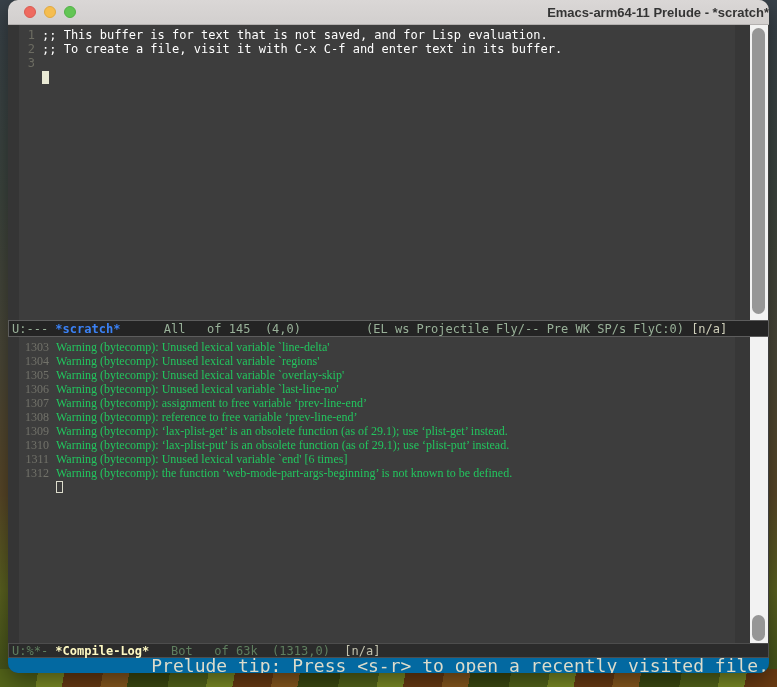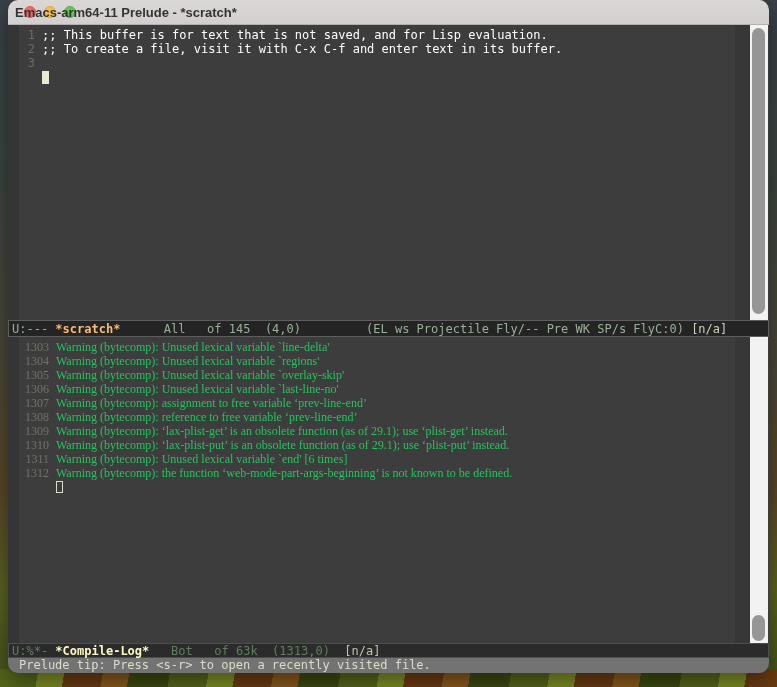--- a/index.html
+++ b/index.html
@@ -30,21 +30,21 @@
     background: linear-gradient(180deg, #dad7d6 0%, #d2cfce 100%);
     border-bottom: 1px solid #b3b0af;
     display: flex; align-items: center; position: relative;
   }
   .traffic { display: flex; gap: 8px; margin-left: 16px; }
   .light { width: 12px; height: 12px; border-radius: 50%; }
   .light.red    { background: #ee6a5f; border: 0.5px solid #d95c52; }
   .light.yellow { background: #f5bd4f; border: 0.5px solid #dfa940; }
   .light.green  { background: #62c554; border: 0.5px solid #53b148; }
   .title {
-    position: absolute; left: 7px; right: 0; text-align: left;
+    position: absolute; left: 0; right: 0; text-align: right;
     font-family: "Liberation Sans", sans-serif; font-weight: bold;
     font-size: 13px; color: #343434;
   }
   
   .pane { position: relative; background: #3d3d3d; overflow: hidden; }
   .pane-scratch { flex: 0 0 295px; }
   .pane-compile { flex: 0 0 306px; font-family: Liberation Serif, serif; }
   .fringe-left  { position: absolute; left: 0; top: 0; bottom: 0; width: 11px; background: #353535; }
   .fringe-right { position: absolute; right: 19px; top: 0; bottom: 0; width: 15px; background: #373737; }
   .rows { position: absolute; left: 11px; top: 3px; right: 34px;
@@ -73,28 +73,28 @@
   }
   .modeline-active {
     flex: 0 0 17px; background: #242424; color: #98b098;
     box-shadow: inset 0 0 0 1px #5d5d5d;
   }
   .modeline-inactive {
     flex: 0 0 15px; background: #2b2b2b; color: #5f7f5f;
     box-shadow: inset 0 0 0 1px #4d4d4d;
   }
   .buffer-id { font-weight: bold; }
-  .modeline-active  .buffer-id { color: #fdba74; }
+  .modeline-active  .buffer-id { color: #3b82f6; }
   .modeline-inactive .buffer-id { color: #fef9c3; }
   .modeline-active  .na { color: #cfcfba; }
   .modeline-inactive .na { color: #c2c2ae; }
   
-  .echo { flex: 0 0 15px; background: #737373; color: #dcdccc;
-          font-size: 12px; line-height: 15px; padding-left: 11px;
-          white-space: pre; }
+  .echo { flex: 0 0 15px; background: #0369a1; color: #dcdccc;
+          font-size: 18px; line-height: 15px; padding-left: 11px;
+          white-space: pre; text-align: right; }
 </style>
 </head>
 <body>
 
 <div class="wall-bottom"></div>
 
 <div class="window">
 
   <div class="titlebar">
     <div class="traffic">

